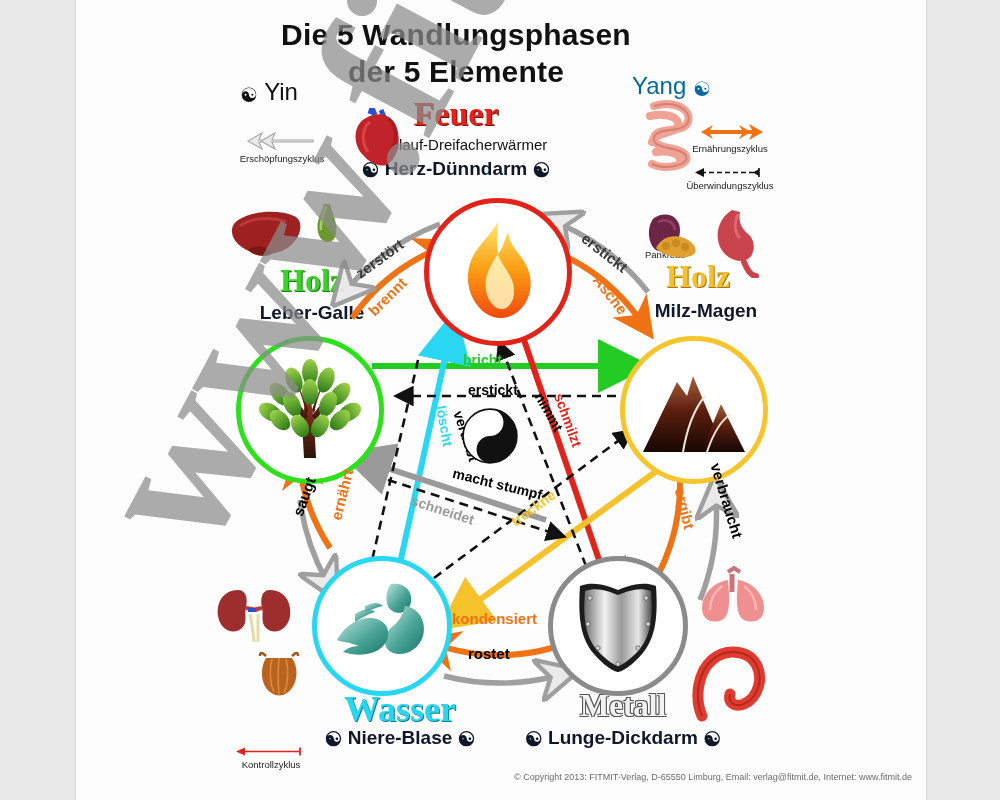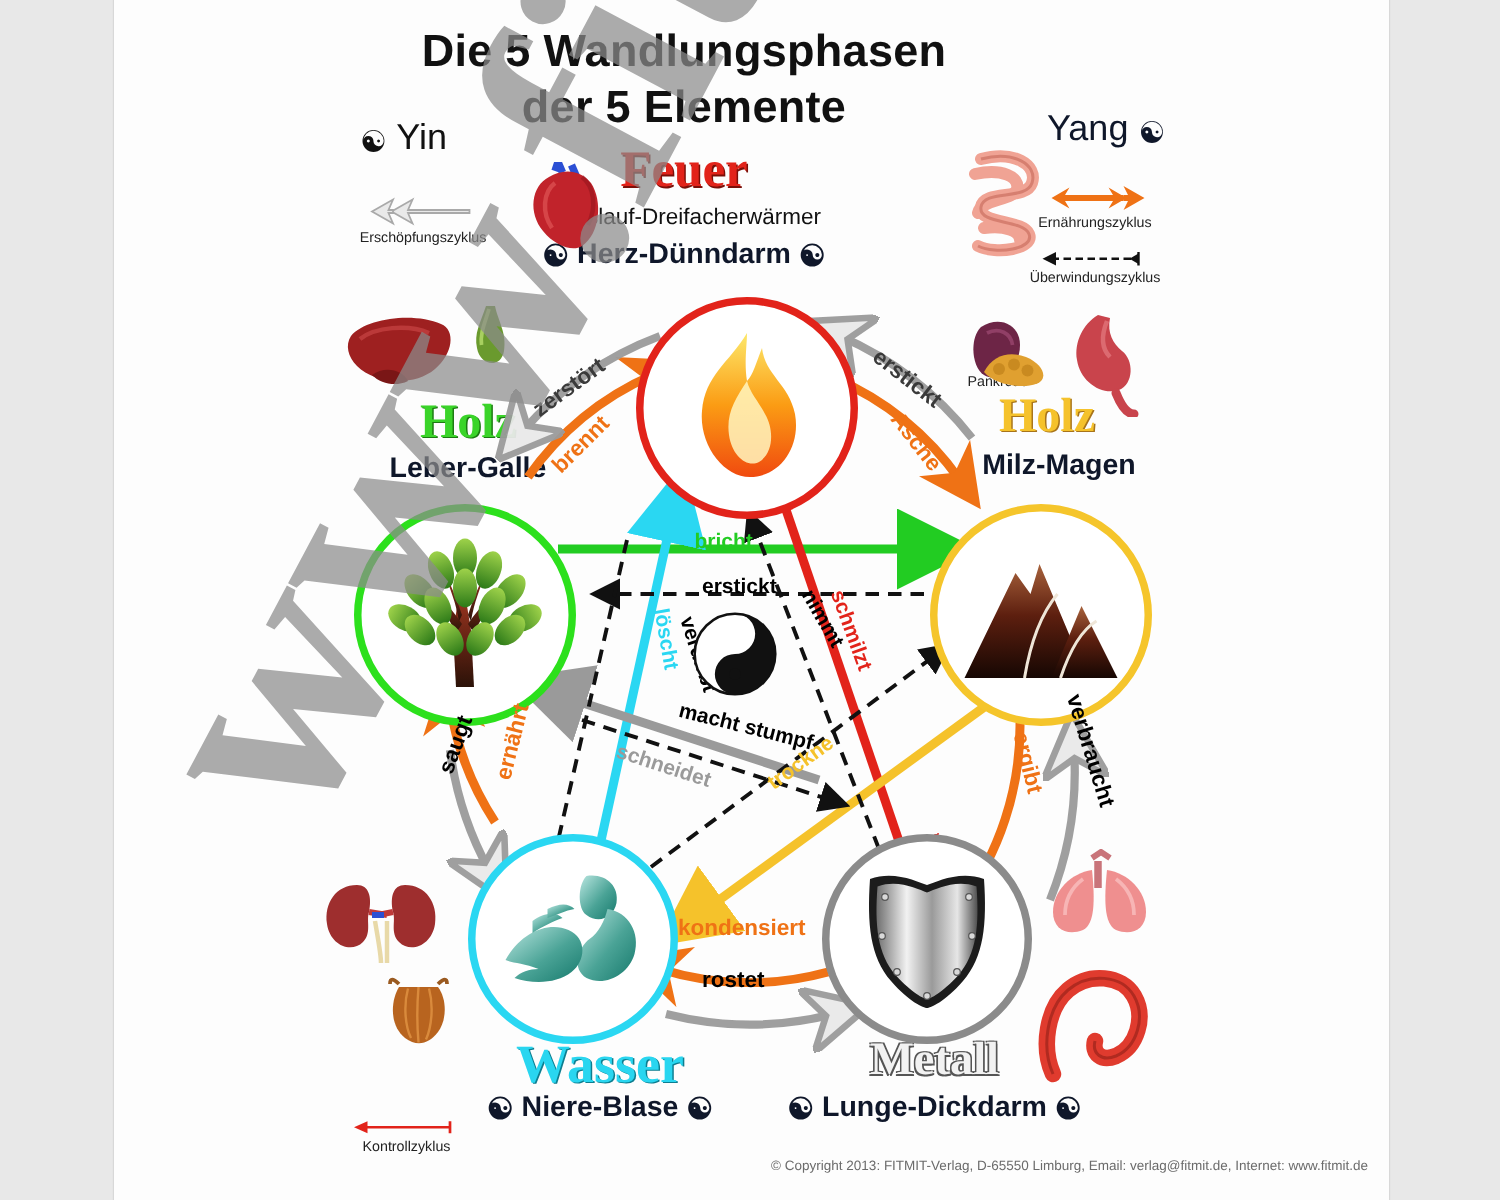--- a/index.html
+++ b/index.html
@@ -15,21 +15,21 @@
   .sheet{position:absolute;left:75px;top:0;width:850px;height:800px;background:#fdfdfd;
          border-left:1px solid #d8d8d8;border-right:1px solid #d8d8d8;}
 
   
   .title{position:absolute;width:100%;text-align:center;font-weight:bold;color:#111;
          letter-spacing:.2px;}
   #title1{top:18px;font-size:30px;}
   #title2{top:55px;font-size:30px;}
 
   .yin{position:absolute;left:240px;top:78px;font-size:24px;color:#111;}
-  .yang{position:absolute;left:698px;top:72px;font-size:24px;color:#0f172a;}
+  .yang{position:absolute;left:632px;top:72px;font-size:24px;color:#0369a1;}
   .ys{font-size:20px;vertical-align:-2px;}
 
   
   .legend{position:absolute;font-size:9.5px;color:#222;text-align:center;}
   #leg-ersch{left:232px;top:130px;width:100px;}
   #leg-ernaehr{left:680px;top:122px;width:100px;}
   #leg-ueber{left:678px;top:166px;width:104px;}
   #leg-kontroll{left:222px;top:745px;width:98px;}
   .legend .lbl{display:block;margin-top:1px;}
   .legend svg{display:block;margin:0 auto;}

